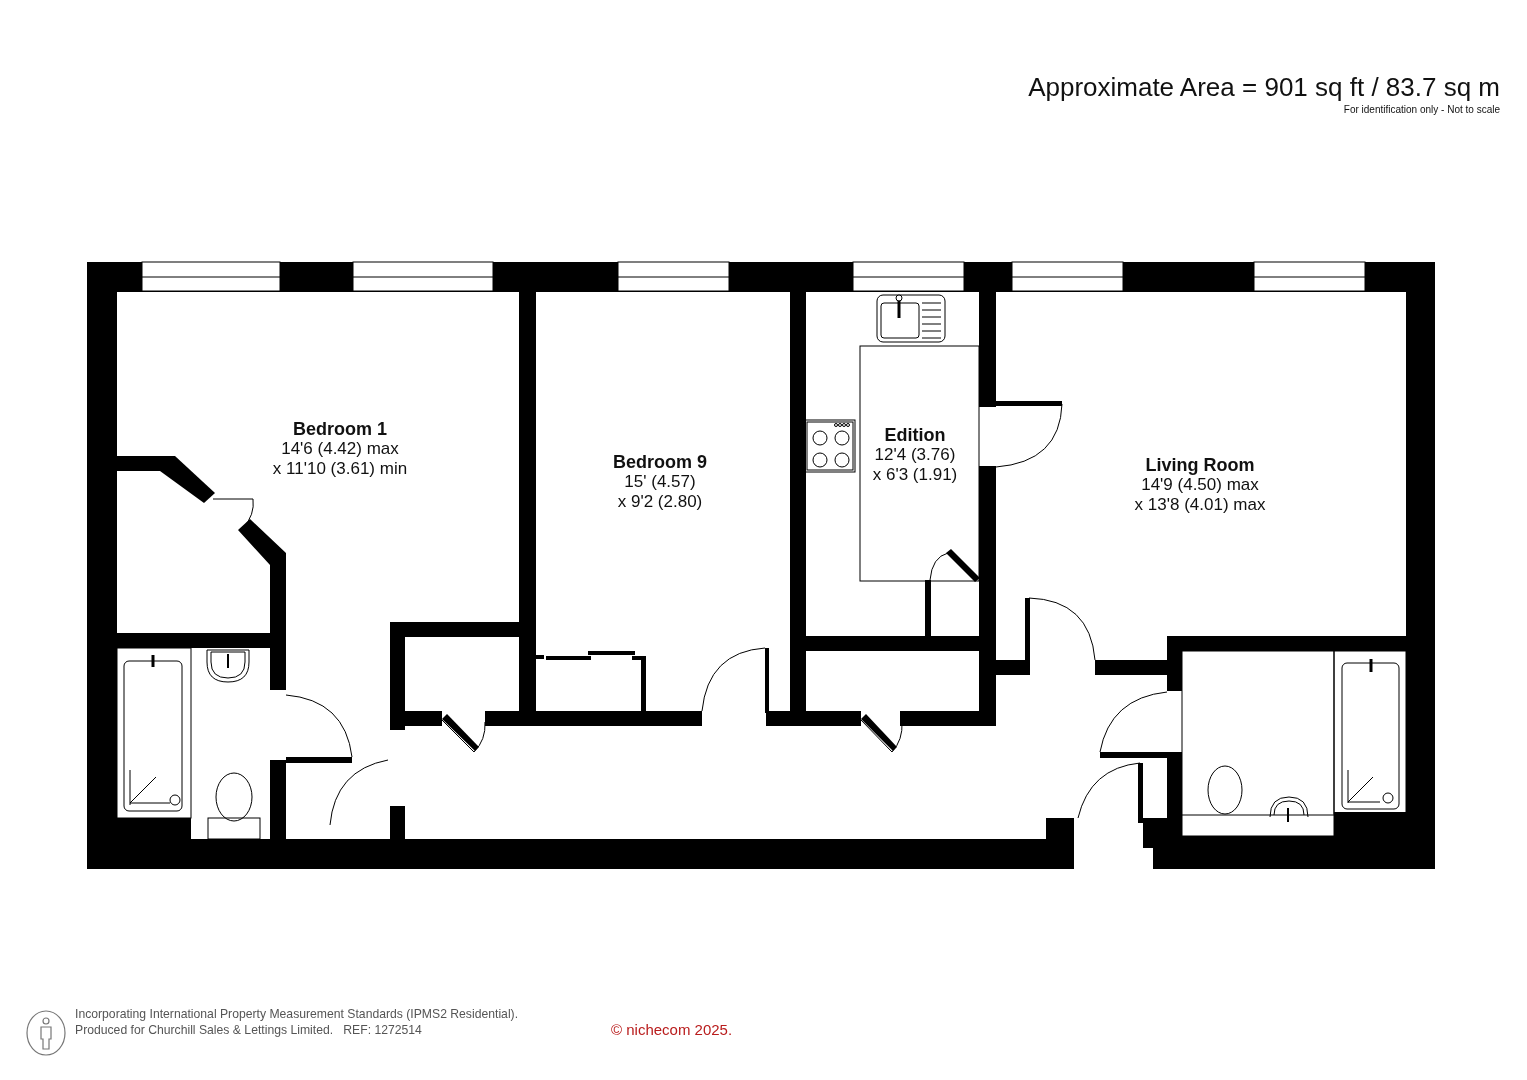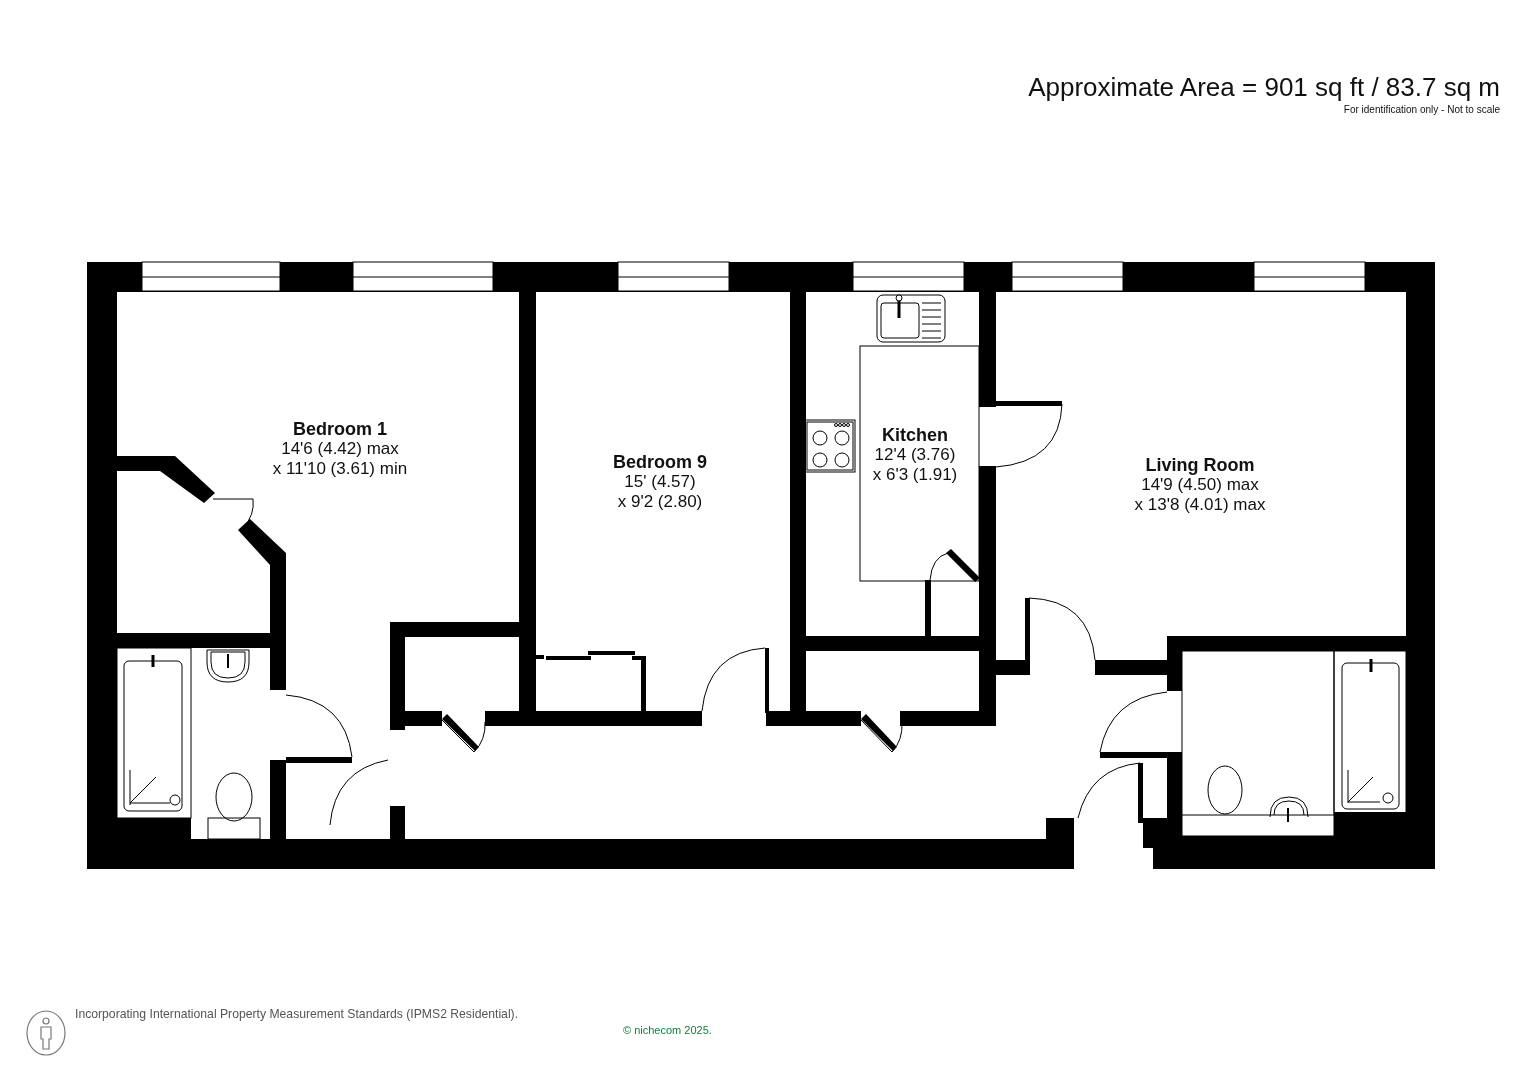--- a/index.html
+++ b/index.html
@@ -6,21 +6,21 @@
   body { width:1527px; height:1080px; position:relative; overflow:hidden; font-family:"Liberation Sans", sans-serif; color:#111; }
   .area-title { position:absolute; right:27px; top:72px; font-size:26px; color:#111; white-space:nowrap; }
   .area-note { position:absolute; right:27px; top:104px; font-size:10px; color:#111; white-space:nowrap; }
   svg.plan { position:absolute; left:0; top:0; }
   .room-label { position:absolute; text-align:center; transform:translateX(-50%); line-height:20px; white-space:nowrap; }
   .room-name { font-weight:bold; font-size:18px; color:#111; }
   .room-dim { font-size:17px; color:#111; }
   .footer { position:absolute; left:26px; top:1006px; }
   .footer-icon { position:absolute; left:0; top:4px; width:40px; height:46px; }
   .footer-text { position:absolute; left:49px; top:0; font-size:12.2px; line-height:16px; color:#555; white-space:nowrap; }
-  .copyright { position:absolute; left:548px; top:16px; font-size:11px; color:#15803d; white-space:nowrap; }
+  .copyright { position:absolute; left:536px; top:16px; font-size:15px; color:#b91c1c; white-space:nowrap; }
 </style>
 </head>
 <body>
 
 <div class="area-title">Approximate Area = 901 sq ft / 83.7 sq m</div>
 <div class="area-note">For identification only - Not to scale</div>
 
 <svg class="plan" width="1527" height="1080" viewBox="0 0 1527 1080">
   <g fill="#000">
 
@@ -198,33 +198,34 @@
   <div class="room-name">Bedroom 1</div>
   <div class="room-dim">14'6 (4.42) max</div>
   <div class="room-dim">x 11'10 (3.61) min</div>
 </div>
 <div class="room-label" style="left:660px; top:452px;">
   <div class="room-name">Bedroom 9</div>
   <div class="room-dim">15' (4.57)</div>
   <div class="room-dim">x 9'2 (2.80)</div>
 </div>
 <div class="room-label" style="left:915px; top:425px;">
-  <div class="room-name">Kitchen</div>
+  <div class="room-name">Edition</div>
   <div class="room-dim">12'4 (3.76)</div>
   <div class="room-dim">x 6'3 (1.91)</div>
 </div>
 <div class="room-label" style="left:1200px; top:455px;">
   <div class="room-name">Living Room</div>
   <div class="room-dim">14'9 (4.50) max</div>
   <div class="room-dim">x 13'8 (4.01) max</div>
 </div>
 
 <div class="footer">
   <svg class="footer-icon" viewBox="0 0 40 46">
     <ellipse cx="20" cy="23" rx="19" ry="22" fill="none" stroke="#777" stroke-width="1.2"></ellipse>
     <circle cx="20" cy="11" r="3" fill="none" stroke="#777" stroke-width="1.2"></circle>
     <path d="M15,17 L25,17 L25,29 L23,29 L23,39 L17,39 L17,29 L15,29 Z" fill="none" stroke="#777" stroke-width="1.2"></path>
   </svg>
   <div class="footer-text">
     <div>Incorporating International Property Measurement Standards (IPMS2 Residential).</div>
+    <div style="white-space:pre;">Produced for Churchill Sales &amp; Lettings Limited.   REF: 1272514</div>
     <div class="copyright">© nichecom 2025.</div>
   </div>
 </div>
 
 </body></html>

